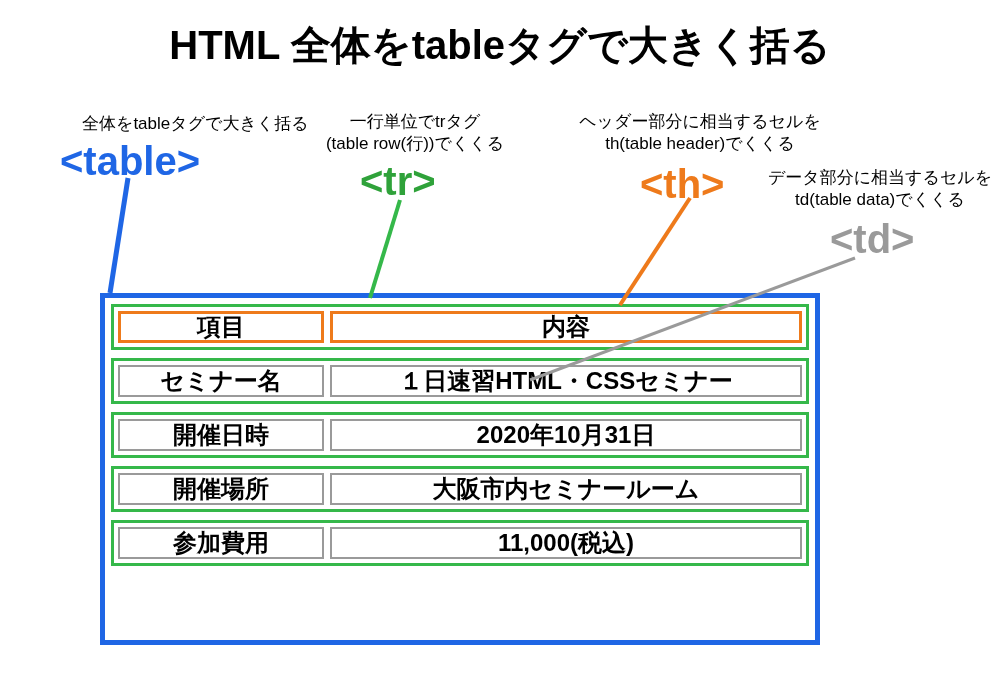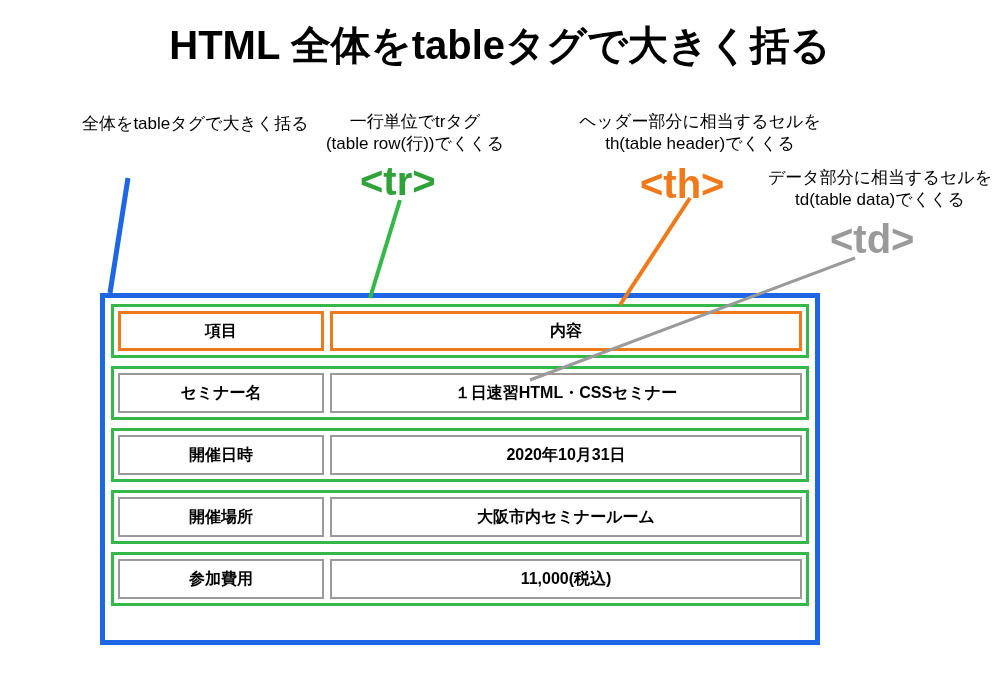--- a/index.html
+++ b/index.html
@@ -46,23 +46,23 @@
       border: 3px solid #35b84a;
       margin-bottom: 8px;
       display: flex;
       padding: 4px;
       gap: 6px;
     }
     .cell {
       display: flex;
       align-items: center;
       justify-content: center;
-      font-size: 16px;
+      font-size: 24px;
       color: #000;
-      height: 40px;
+      height: 32px;
     }
     .th-cell {
       border: 3px solid #ee7a1b;
       font-weight: 700;
     }
     .td-cell {
       border: 2px solid #9a9a9a;
       font-weight: bold;
     }
     .col1 { width: 206px; }
@@ -77,20 +77,21 @@
     }
   </style>
 </head>
 <body>
 
 <div class="title">HTML 全体をtableタグで大きく括る</div>
 
 <div class="diagram-area">
 
   <div class="anno" style="left:60px; top:40px;margin-left:22px;">全体をtableタグで大きく括る</div>
+  <div class="anno tag-label table-tag" style="left:60px; top:62px;">&lt;table&gt;</div>
 
   <div class="anno" style="left:305px; top:38px; text-align:center; width:220px;">
     <span>一行単位でtrタグ</span><br>
     <span>(table row(行))でくくる</span>
   </div>
   <div class="anno tag-label tr-tag" style="left:360px; top:82px;">&lt;tr&gt;</div>
 
   <div class="anno" style="left:560px; top:38px; text-align:center; width:280px;">
     <span>ヘッダー部分に相当するセルを</span><br>
     <span>th(table header)でくくる</span>

